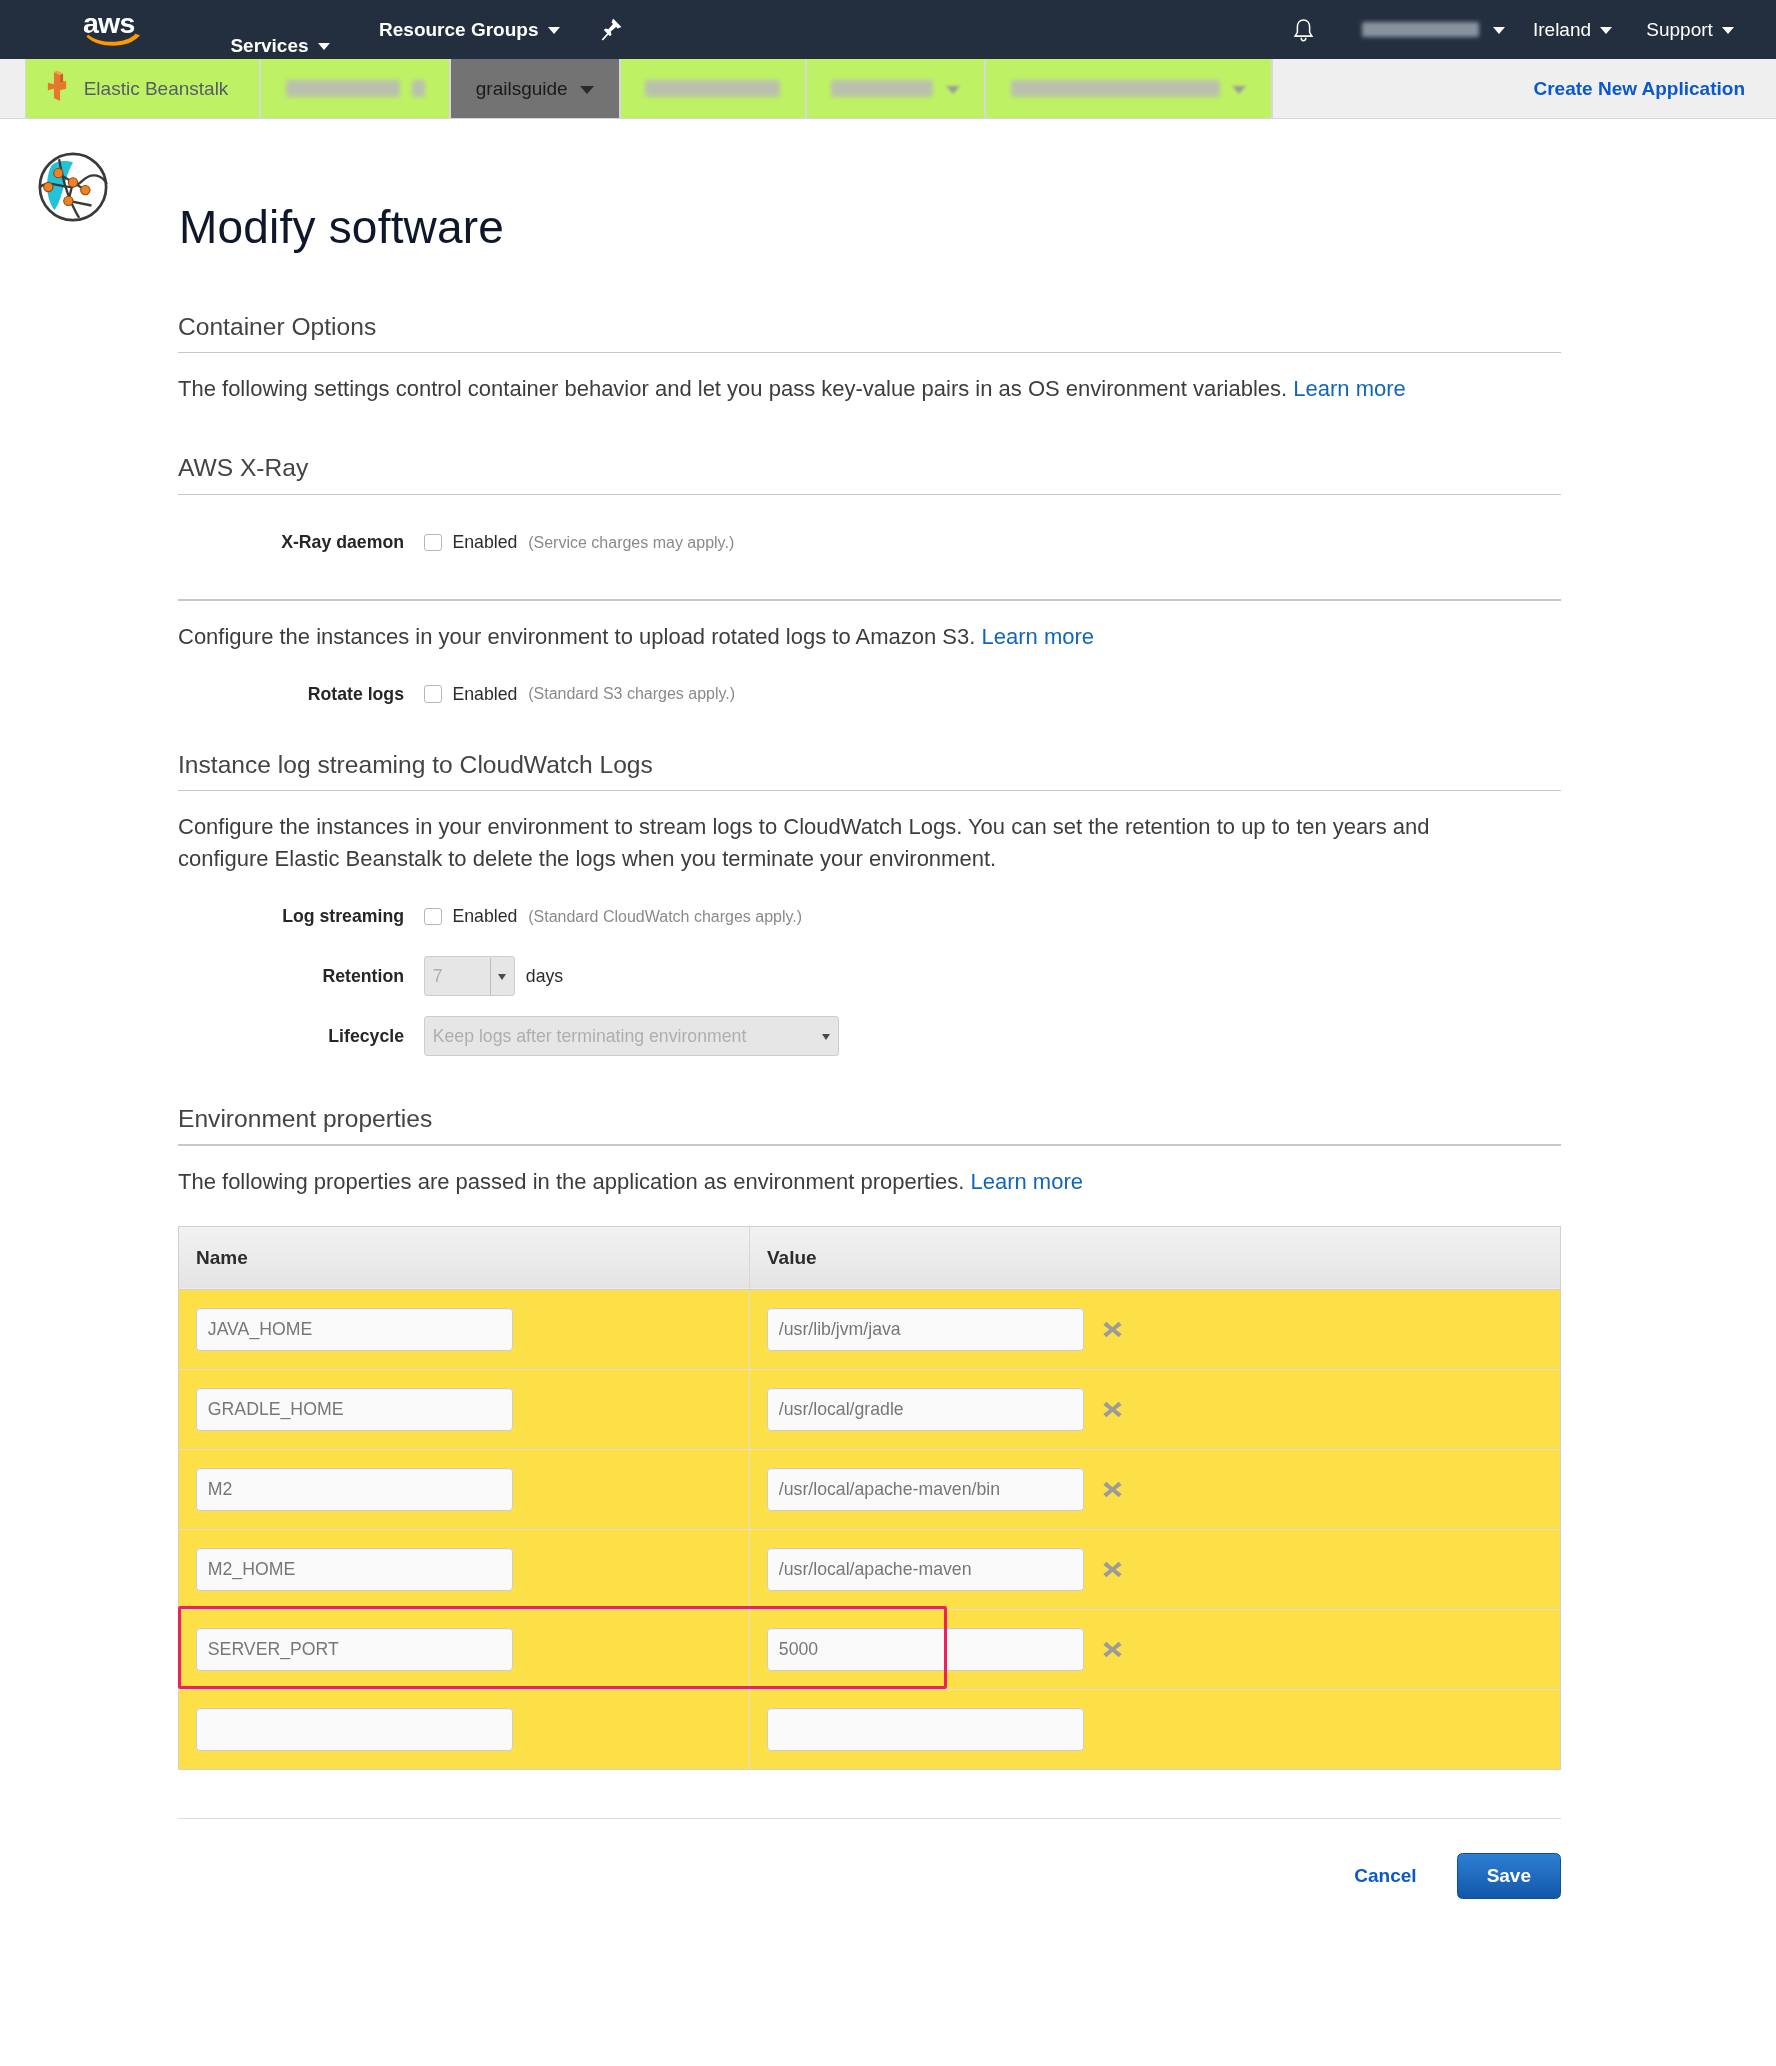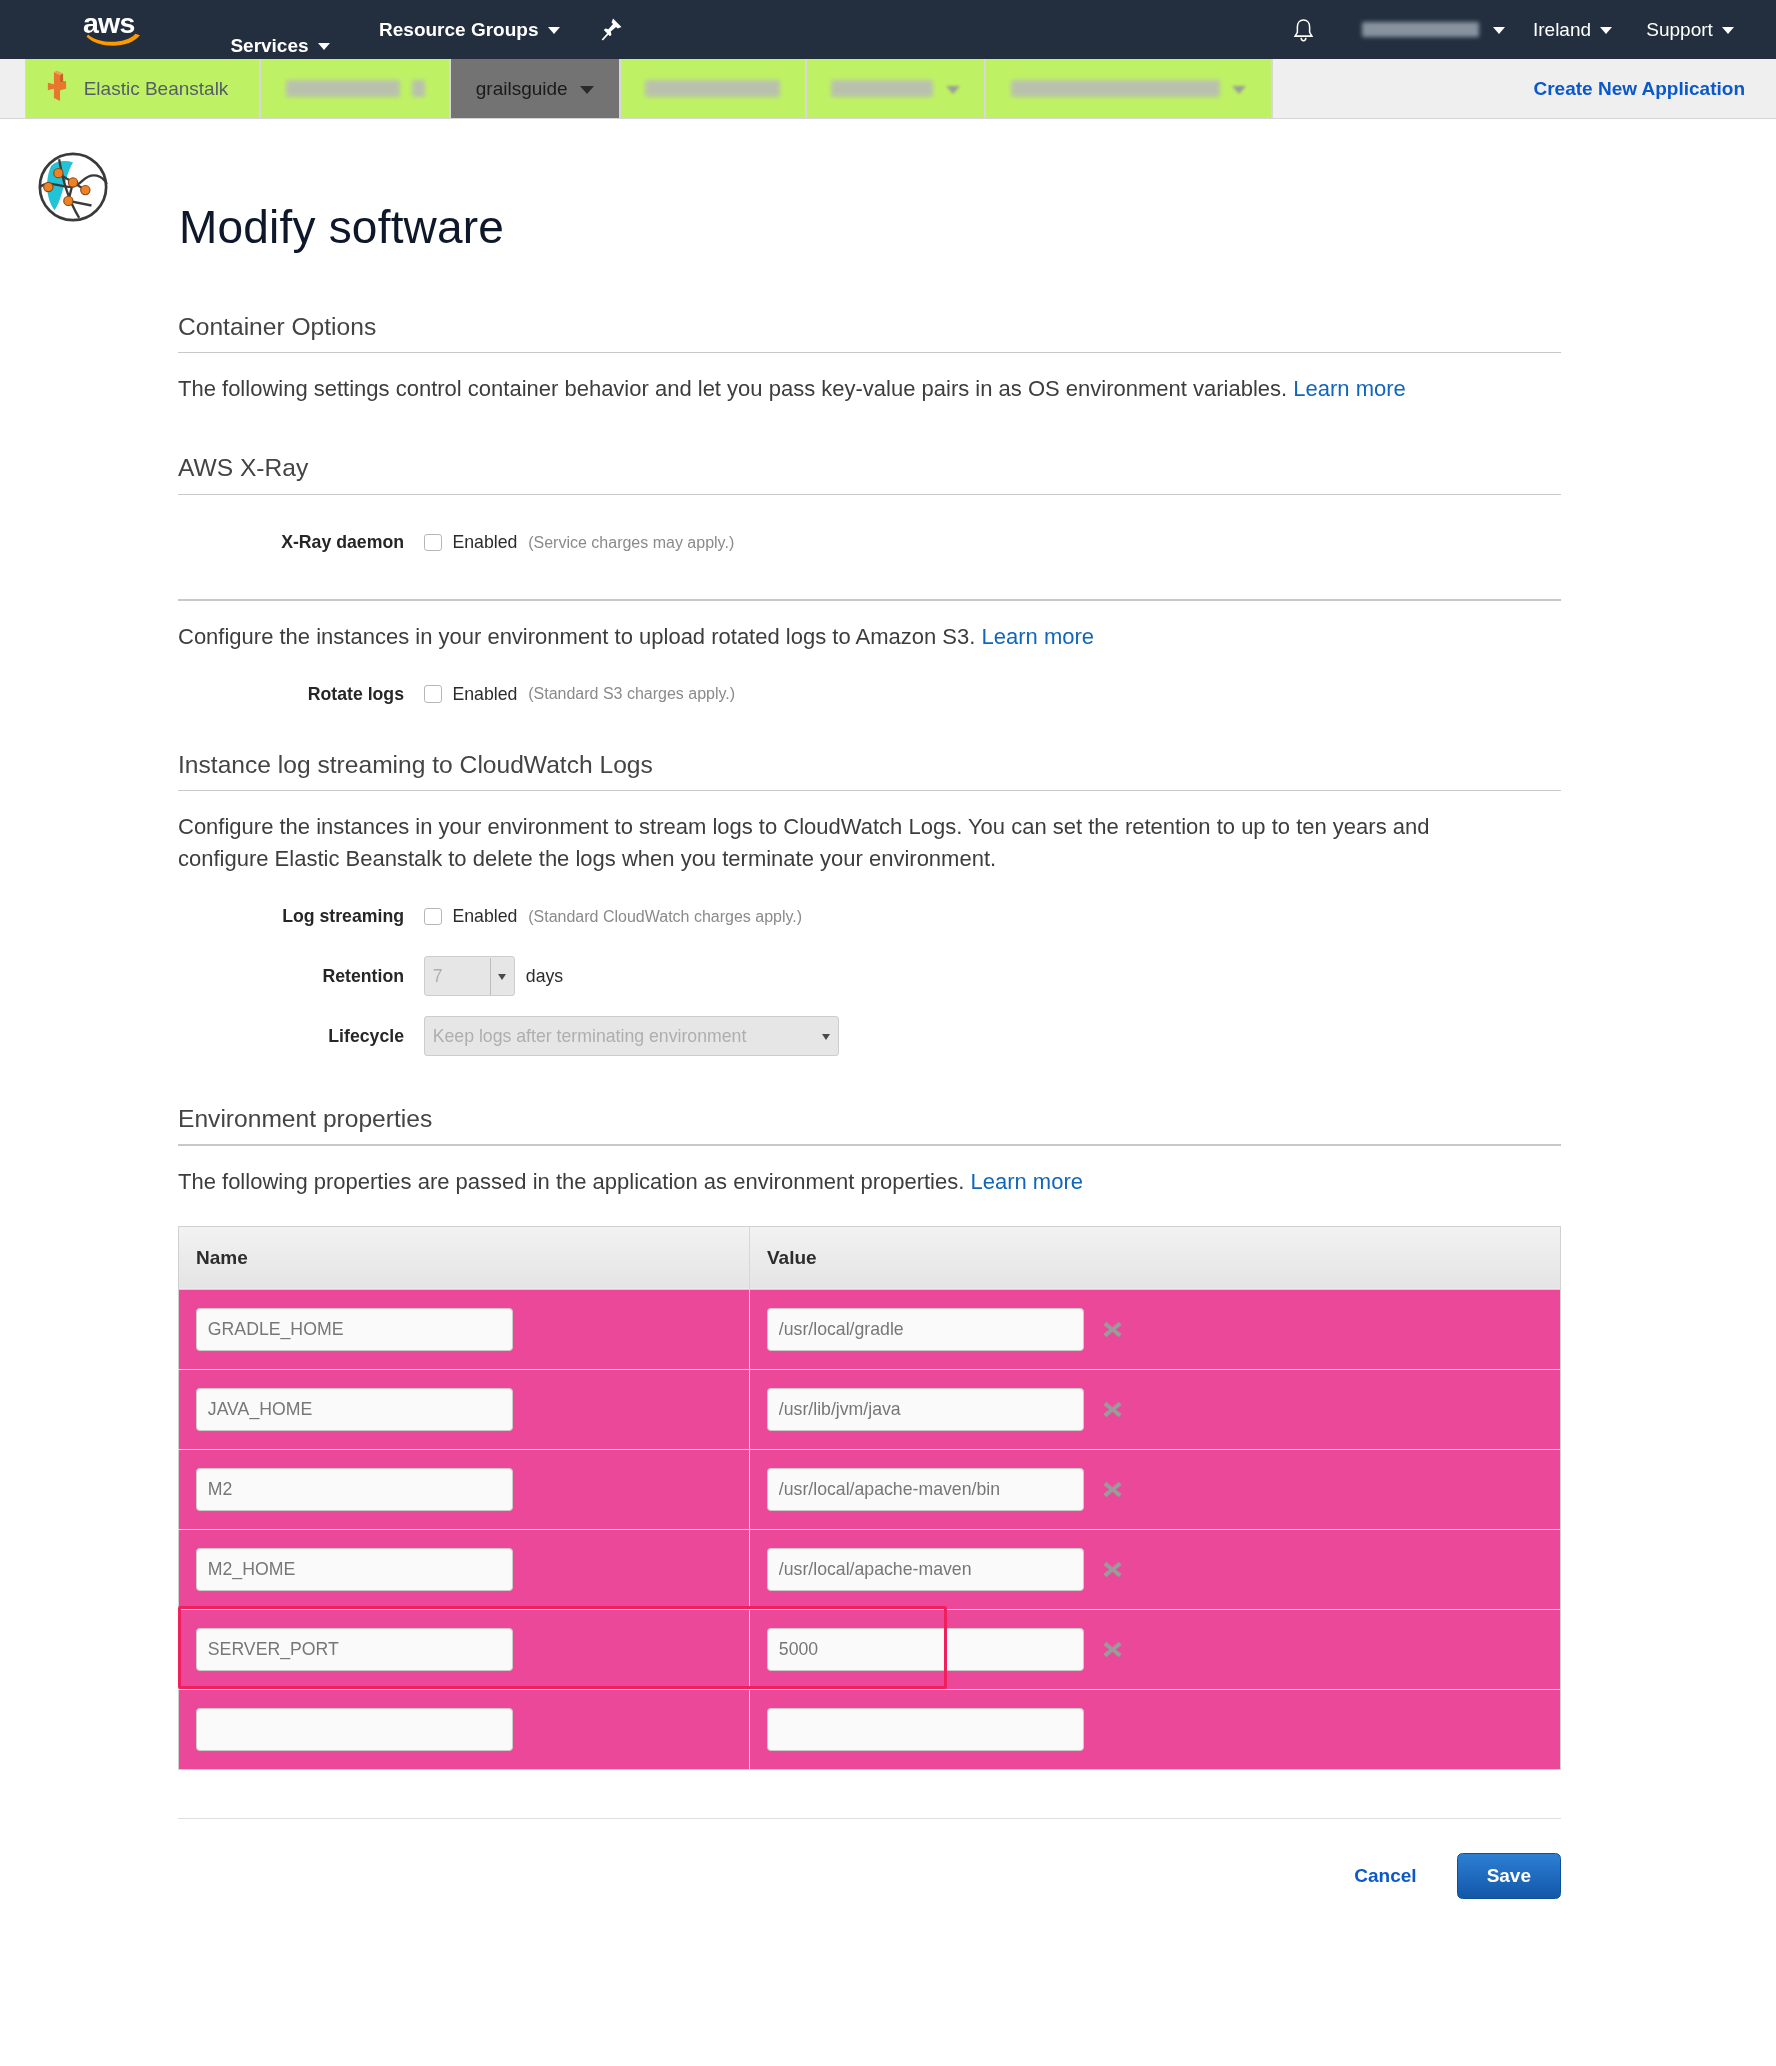--- a/index.html
+++ b/index.html
@@ -246,21 +246,21 @@
     width: 0.8px;
     background: #bdbdbd;
   }
   .unit { font-size: 17.7px; color: #2b2b2b; margin-left: 10.8px; }
 
   
   .envtable {
     width: 1383px;
     border: 0.8px solid #d0d0d0;
     border-collapse: collapse;
-    background: #ec4899;
+    background: #fde047;
   }
   .envtable th {
     background: linear-gradient(to bottom, #f2f2f2, #e4e4e4);
     border-bottom: 0.8px solid #cfcfcf;
     border-right: 0.8px solid #d7d7d7;
     text-align: left;
     font-size: 19px;
     color: #2d2d2d;
     font-weight: bold;
     padding: 20px 0 20px 17px;
@@ -542,37 +542,37 @@
       <div style="padding-top:28px; position:relative;">
         <table class="envtable">
           <thead>
             <tr>
               <th class="col-name">Name</th>
               <th>Value</th>
             </tr>
           </thead>
           <tbody id="env-rows">
               <tr>
-                <td class="col-name"><input class="field" type="text" value="GRADLE_HOME" style=""></td>
+                <td class="col-name"><input class="field" type="text" value="JAVA_HOME" style=""></td>
                 <td>
                   <div class="valcell">
-                    <input class="field" type="text" value="/usr/local/gradle" style="">
+                    <input class="field" type="text" value="/usr/lib/jvm/java" style="">
                     <span class="del-x">
                       <svg width="23" height="23" viewBox="0 0 30 30">
                         <path d="M7 5 L15 12 L23 5 L27 9 L19 15 L27 21 L23 25 L15 18 L7 25 L3 21 L11 15 L3 9 Z" fill="#9b9b9b"></path>
                       </svg>
                     </span>
                   </div>
                 </td>
               </tr>
               <tr>
-                <td class="col-name"><input class="field" type="text" value="JAVA_HOME" style=""></td>
+                <td class="col-name"><input class="field" type="text" value="GRADLE_HOME" style=""></td>
                 <td>
                   <div class="valcell">
-                    <input class="field" type="text" value="/usr/lib/jvm/java" style="">
+                    <input class="field" type="text" value="/usr/local/gradle" style="">
                     <span class="del-x">
                       <svg width="23" height="23" viewBox="0 0 30 30">
                         <path d="M7 5 L15 12 L23 5 L27 9 L19 15 L27 21 L23 25 L15 18 L7 25 L3 21 L11 15 L3 9 Z" fill="#9b9b9b"></path>
                       </svg>
                     </span>
                   </div>
                 </td>
               </tr>
               <tr>
                 <td class="col-name"><input class="field" type="text" value="M2" style=""></td>

